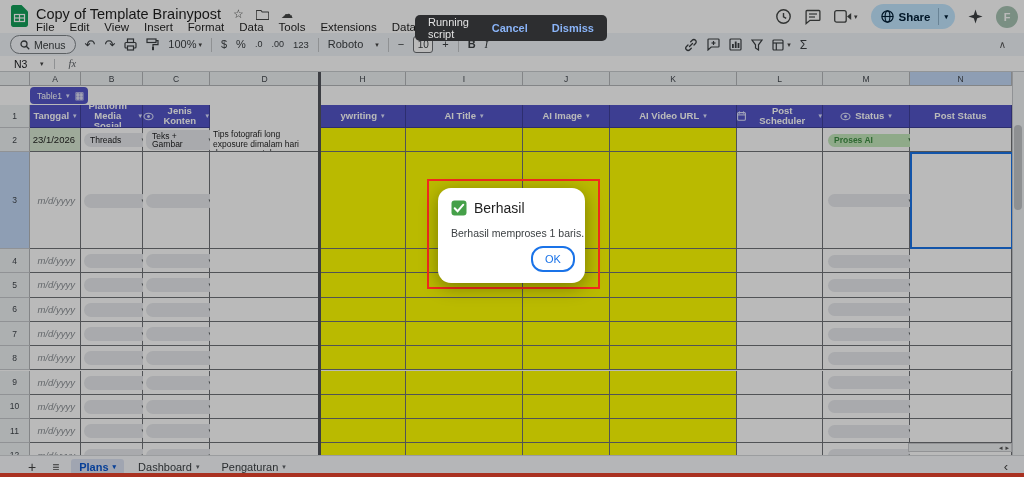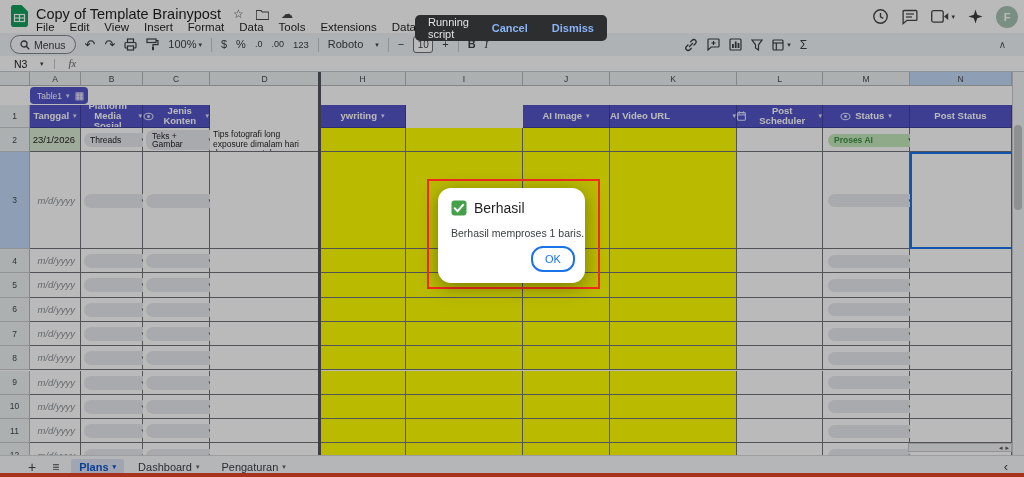--- a/index.html
+++ b/index.html
@@ -149,20 +149,32 @@
             <line x1="4" y1="8" x2="10" y2="8" stroke="#444746" stroke-width="1.2"></line>
           </svg>
       </span>
       <span class="tb">
         <svg width="18" height="13" viewBox="0 0 18 13">
             <rect x="0.7" y="0.7" width="11.5" height="11.5" rx="2" fill="none" stroke="#444746" stroke-width="1.3"></rect>
             <path d="M13 6.5 17.2 3v7z" fill="#444746"></path>
           </svg>
         <span class="dd">▾</span>
       </span>
+      <span id="share-pill">
+        <span>
+          <svg width="13" height="13" viewBox="0 0 13 13">
+              <circle cx="6.5" cy="6.5" r="5.6" fill="none" stroke="#001d35" stroke-width="1.2"></circle>
+              <ellipse cx="6.5" cy="6.5" rx="2.4" ry="5.6" fill="none" stroke="#001d35" stroke-width="1.1"></ellipse>
+              <line x1="0.9" y1="6.5" x2="12.1" y2="6.5" stroke="#001d35" stroke-width="1.1"></line>
+            </svg>
+        </span>
+        <span>Share</span>
+        <span class="sep"></span>
+        <span class="dd" style="color:#001d35;">▾</span>
+      </span>
       <span>
         <svg width="15" height="15" viewBox="0 0 16 16">
             <path d="M8 0.5 L9.8 6.2 L15.5 8 L9.8 9.8 L8 15.5 L6.2 9.8 L0.5 8 L6.2 6.2 Z" fill="#3c4043"></path>
           </svg>
       </span>
       <span id="avatar">F</span>
     </div>
   </div>
 
   <div id="toolbar" class="abs">
@@ -293,25 +305,29 @@
             <circle cx="5.5" cy="4.5" r="1.4" fill="#dfe3ff"></circle>
           </svg>
         </span>
         <span>Jenis Konten</span>
         <span class="hchev">▾</span>
       </div>
       <div class="hcell" style="position: absolute; box-sizing: border-box; left: 320px; top: 33px; width: 86px; height: 23px;">
         <span>ywriting</span>
         <span class="hchev">▾</span>
       </div>
+      <div class="hcell" style="position: absolute; box-sizing: border-box; left: 406px; top: 33px; width: 117px; height: 23px;">
+        <span>AI Title</span>
+        <span class="hchev">▾</span>
+      </div>
       <div class="hcell" style="position: absolute; box-sizing: border-box; left: 523px; top: 33px; width: 87px; height: 23px;">
         <span>AI Image</span>
         <span class="hchev">▾</span>
       </div>
-      <div class="hcell" style="position: absolute; box-sizing: border-box; left: 610px; top: 33px; width: 127px; height: 23px; justify-content: space-between;">
+      <div class="hcell" style="position: absolute; box-sizing: border-box; left: 610px; top: 33px; width: 127px; height: 23px;">
         <span>AI Video URL</span>
         <span class="hchev">▾</span>
       </div>
       <div class="hcell" style="position: absolute; box-sizing: border-box; left: 737px; top: 33px; width: 86px; height: 23px;">
         <span>
           <svg width="9" height="10" viewBox="0 0 9 10">
             <rect x="0.6" y="1.6" width="7.8" height="7.6" rx="1" fill="none" stroke="#dfe3ff" stroke-width="1.1"></rect>
             <line x1="2.5" y1="0.4" x2="2.5" y2="2.6" stroke="#dfe3ff" stroke-width="1.1"></line>
             <line x1="6.5" y1="0.4" x2="6.5" y2="2.6" stroke="#dfe3ff" stroke-width="1.1"></line>
             <line x1="0.6" y1="3.9" x2="8.4" y2="3.9" stroke="#dfe3ff" stroke-width="1.1"></line>

